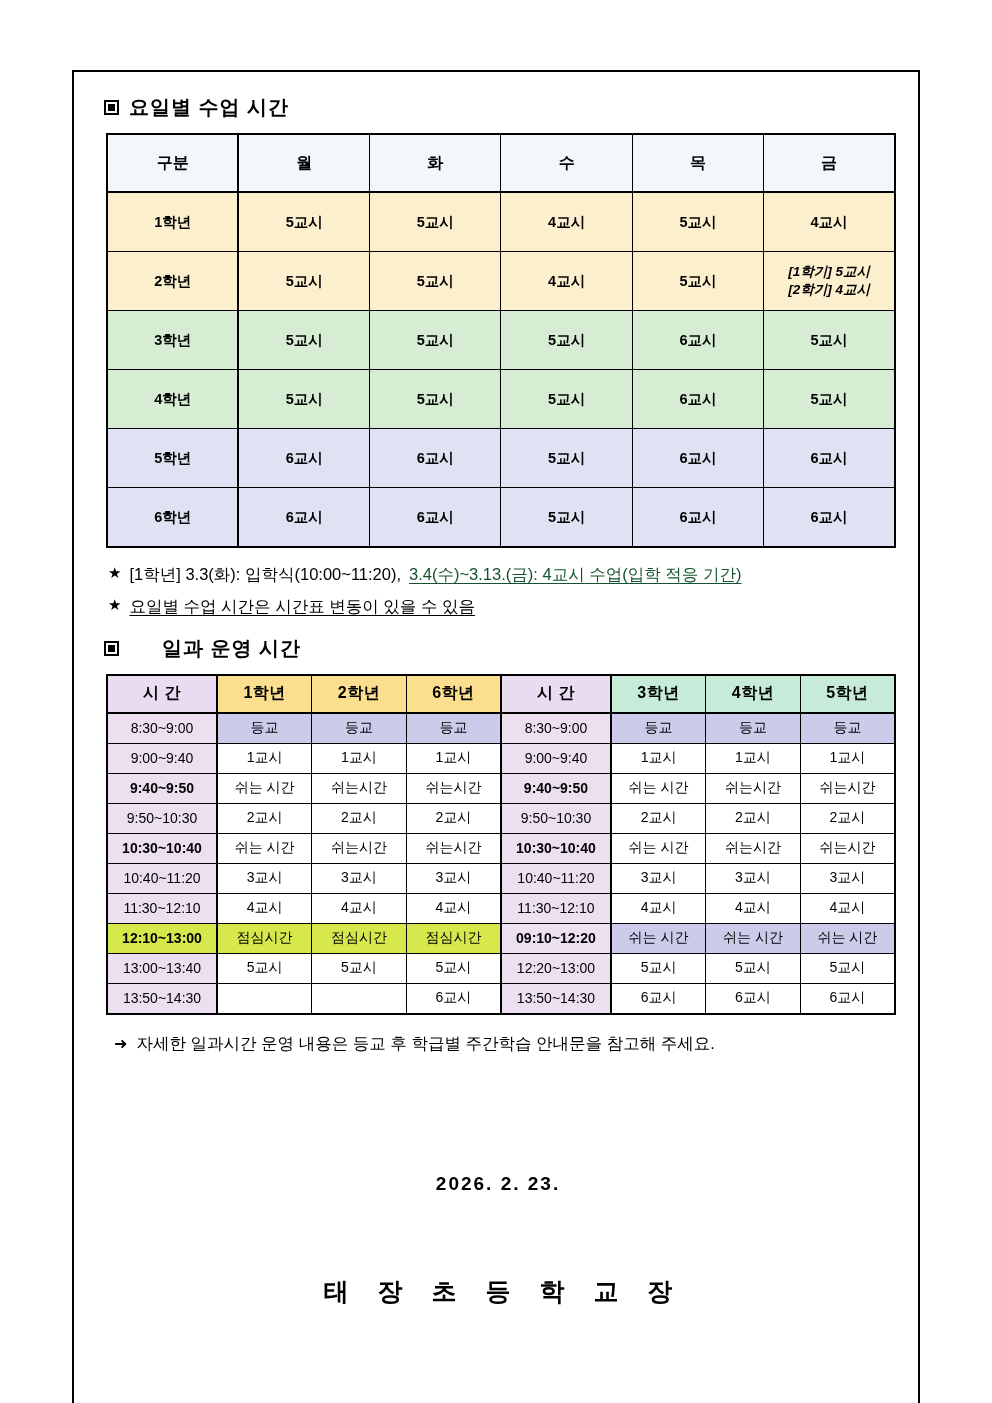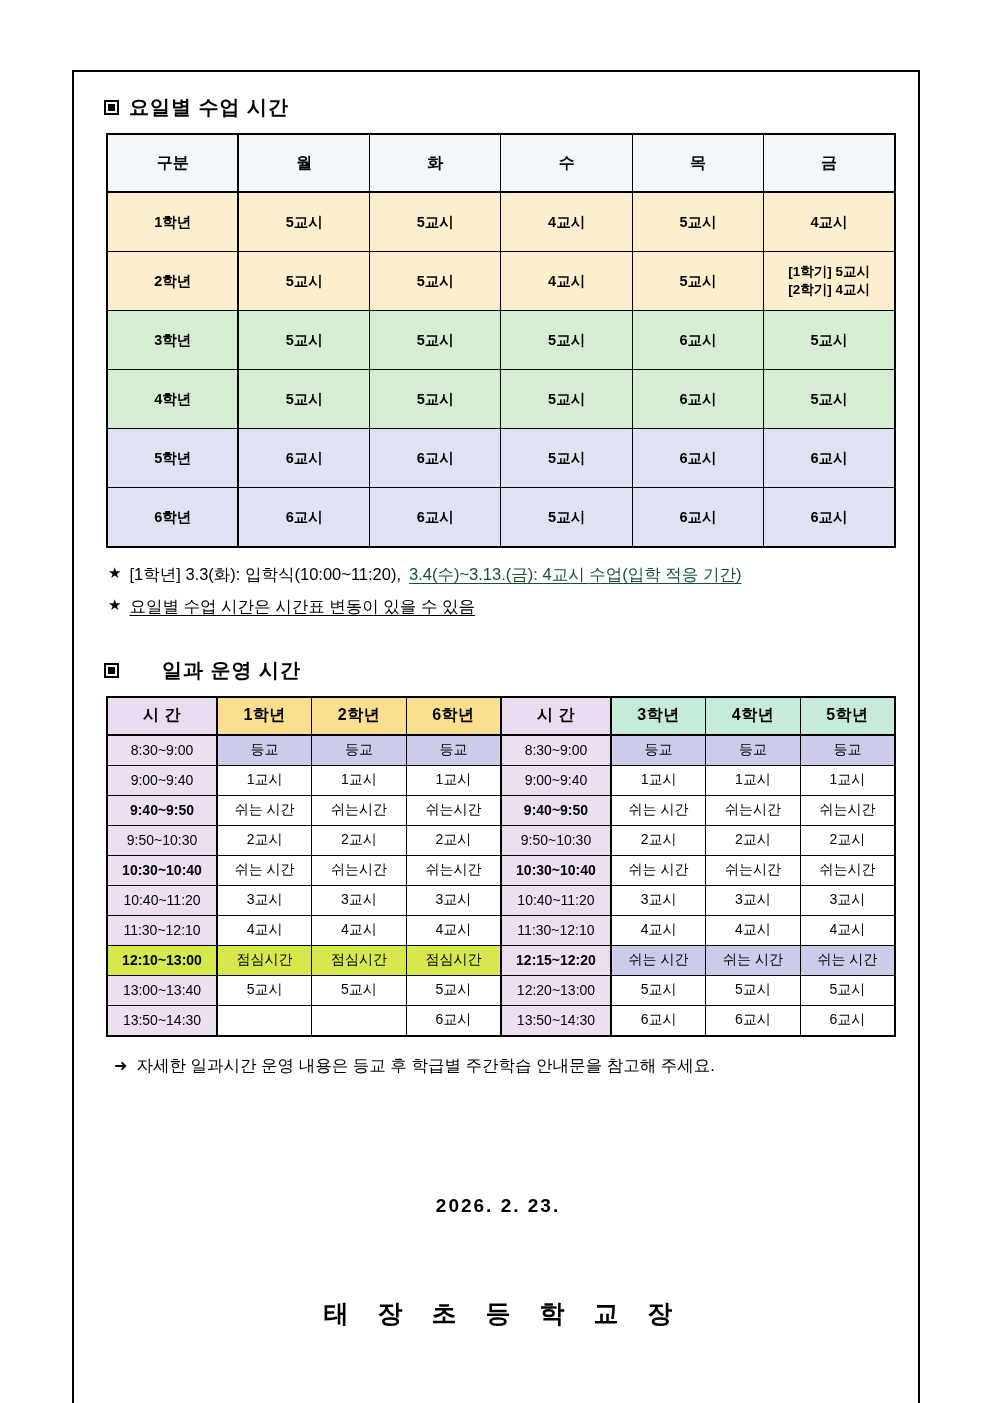--- a/index.html
+++ b/index.html
@@ -78,21 +78,21 @@
     background: #f2f7fb;
     font-size: 16px;
     height: 40px;
     border-bottom: 2px solid #000;
   }
   .t1 th.col-div { border-right: 2px solid #000; }
   .t1 td.col-div { border-right: 2px solid #000; }
   .t1 .row-y td { background: #fcefcd; }
   .t1 .row-g td { background: #d6edd4; }
   .t1 .row-b td { background: #dee2f2; }
-  .t1 .two-line { font-size: 13.5px; line-height: 1.35; }
+  .t1 .two-line { font-size: 13.5px; line-height: 1.35; font-style: italic; }
 
   
   .notes {
     margin: 14px 0 0 4px;
     font-size: 16.5px;
   }
   .note-line {
     display: flex;
     align-items: flex-start;
     gap: 8px;
@@ -254,21 +254,21 @@
       <span class="star">★</span>
       <span>[1학년] 3.3(화): 입학식(10:00~11:20),</span>
       <span class="note-red">3.4(수)~3.13.(금): 4교시 수업(입학 적응 기간)</span>
     </div>
     <div class="note-line">
       <span class="star">★</span>
       <span class="note-ul">요일별 수업 시간은 시간표 변동이 있을 수 있음</span>
     </div>
   </div>
 
-  <div class="section-head" style="margin-top:38px;gap:43px;">
+  <div class="section-head" style="margin-top:16px;gap:43px;">
     <span class="sq-bullet"></span>
     <span>일과 운영 시간</span>
   </div>
 
   <table class="t2">
     <thead>
       <tr>
         <th class="time-col head-time">시 간</th>
         <th class="head-y grade-col sep-left">1학년</th>
         <th class="head-y grade-col">2학년</th>
@@ -348,21 +348,21 @@
             <td class="time-col">11:30~12:10</td>
             <td class="grade-col c-plain sep-left">4교시</td>
             <td class="grade-col c-plain">4교시</td>
             <td class="grade-col c-plain">4교시</td>
           </tr>
           <tr>
             <td class="time-col t-lunch bold-time">12:10~13:00</td>
             <td class="grade-col c-lunch sep-left">점심시간</td>
             <td class="grade-col c-lunch">점심시간</td>
             <td class="grade-col c-lunch sep-right">점심시간</td>
-            <td class="time-col bold-time">12:15~12:20</td>
+            <td class="time-col bold-time">09:10~12:20</td>
             <td class="grade-col c-break sep-left">쉬는 시간</td>
             <td class="grade-col c-break">쉬는 시간</td>
             <td class="grade-col c-break">쉬는 시간</td>
           </tr>
           <tr>
             <td class="time-col">13:00~13:40</td>
             <td class="grade-col c-plain sep-left">5교시</td>
             <td class="grade-col c-plain">5교시</td>
             <td class="grade-col c-plain sep-right">5교시</td>
             <td class="time-col">12:20~13:00</td>

